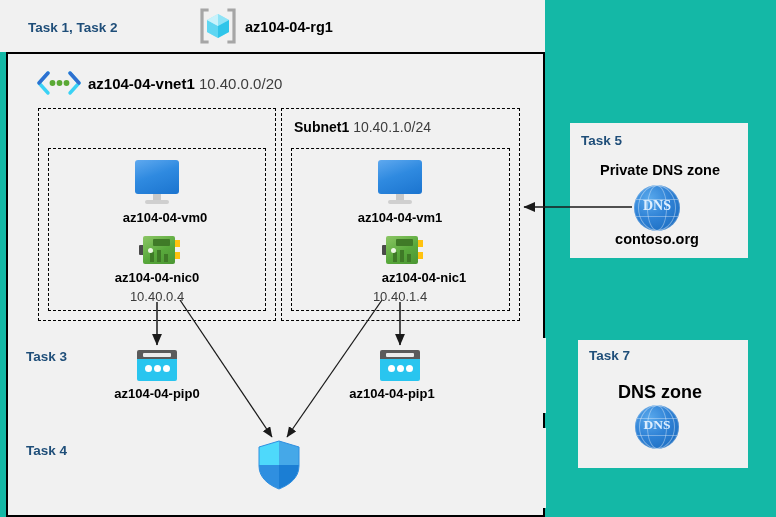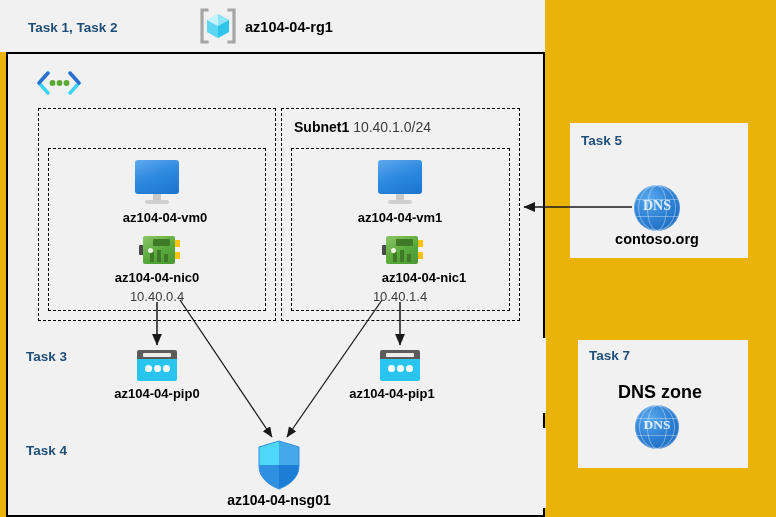--- a/index.html
+++ b/index.html
@@ -1,20 +1,20 @@
 <!DOCTYPE html>
 <html><head>
 <meta charset="utf-8">
 <style>
   html,body{margin:0;padding:0;background:#ffffff;}
   body{width:776px;height:517px;position:relative;overflow:hidden;
        font-family:"Liberation Sans","DejaVu Sans",sans-serif;
        -webkit-font-smoothing:antialiased;}
 
-  .canvas{position:absolute;inset:0;background:#eab308;}
+  .canvas{position:absolute;inset:0;background:#14b8a6;}
 
   
   .panel{position:absolute;background:#f1f1f1;}
   .rg-panel{position:absolute;left:0;top:0;width:545px;height:52px;background:#f1f1f1;}
   .rg-body{position:absolute;left:6px;top:52px;width:539px;height:465px;
            background:#f1f1f1;border:2px solid #000000;box-sizing:border-box;}
 
   .vnet-box{position:absolute;left:20px;top:60px;width:513px;height:265px;background:#f1f1f1;}
 
   .subnet{position:absolute;border:1.6px dashed #000;box-sizing:border-box;background:#f1f1f1;}
@@ -113,20 +113,24 @@
       <path d="M12,3 L3,13 L12,23" fill="none" stroke="#3ad2f5" stroke-width="3.4" stroke-linecap="round" stroke-linejoin="round"></path>
       <path d="M12,3 L3,13" stroke="#2f6fd0" stroke-width="3.4" stroke-linecap="round" fill="none"></path>
       <path d="M34,3 L43,13 L34,23" fill="none" stroke="#3ad2f5" stroke-width="3.4" stroke-linecap="round" stroke-linejoin="round"></path>
       <path d="M34,3 L43,13" stroke="#2f6fd0" stroke-width="3.4" stroke-linecap="round" fill="none"></path>
       <circle cx="16.5" cy="13" r="2.9" fill="#5aa935"></circle>
       <circle cx="23.5" cy="13" r="2.9" fill="#5aa935"></circle>
       <circle cx="30.5" cy="13" r="2.9" fill="#5aa935"></circle>
     </svg>
   </div>
 
+  <div class="hdr" style="left:88px;top:75px;font-size:15px;">
+    <b>az104-04-vnet1</b>
+    <span class="cidr">10.40.0.0/20</span>
+  </div>
 
   <div class="subnet subnet0"></div>
   <div class="inner-box inner0"></div>
 
   <div class="icon" style="left:135px;top:160px;width:44px;height:44px;">
     <div class="vm-screen"></div>
       <div class="vm-neck"></div>
       <div class="vm-base"></div>
   </div>
   <div class="name ctr" style="left:157px;top:210px;margin-left:8px;">az104-04-vm0</div>
@@ -208,24 +212,24 @@
       </defs>
       <g clip-path="url(#shclip)">
         <rect x="0" y="0" width="22" height="25" fill="#4ed9fb"></rect>
         <rect x="22" y="0" width="22" height="25" fill="#45a8e8"></rect>
         <rect x="0" y="25" width="22" height="25" fill="#2f8fe0"></rect>
         <rect x="22" y="25" width="22" height="25" fill="#1b7ed4"></rect>
       </g>
       <path d="M22,1 L42,7 L42,26 C42,38 32,45 22,49 C12,45 2,38 2,26 L2,7 Z" fill="none" stroke="#2f8fe0" stroke-width="1"></path>
     </svg>
   </div>
-  <div class="name ctr" style="left:279px;top:492px;font-size:14px;">az104-04-nsg01</div>
 
   <div class="panel task5-panel"></div>
   <div class="task-label" style="left:581px;top:133px;">Task 5</div>
+  <div class="name ctr" style="left:660px;top:162px;font-size:14.5px;">Private DNS zone</div>
 
   <div class="globe" style="left:634px;top:185px;width:46px;height:46px;">
     <div class="mer" style="left:13px;top:0;width:20px;height:46px;"></div>
     <div class="mer" style="left:4px;top:0;width:38px;height:46px;"></div>
     <div class="lat" style="left:2px;top:14px;width:42px;"></div>
     <div class="lat" style="left:2px;top:31px;width:42px;"></div>
     <div class="lbl" style="top:13px;font-size:14px;">DNS</div>
   </div>
   <div class="name ctr" style="left:657px;top:231px;font-size:14.5px;">contoso.org</div>
 

